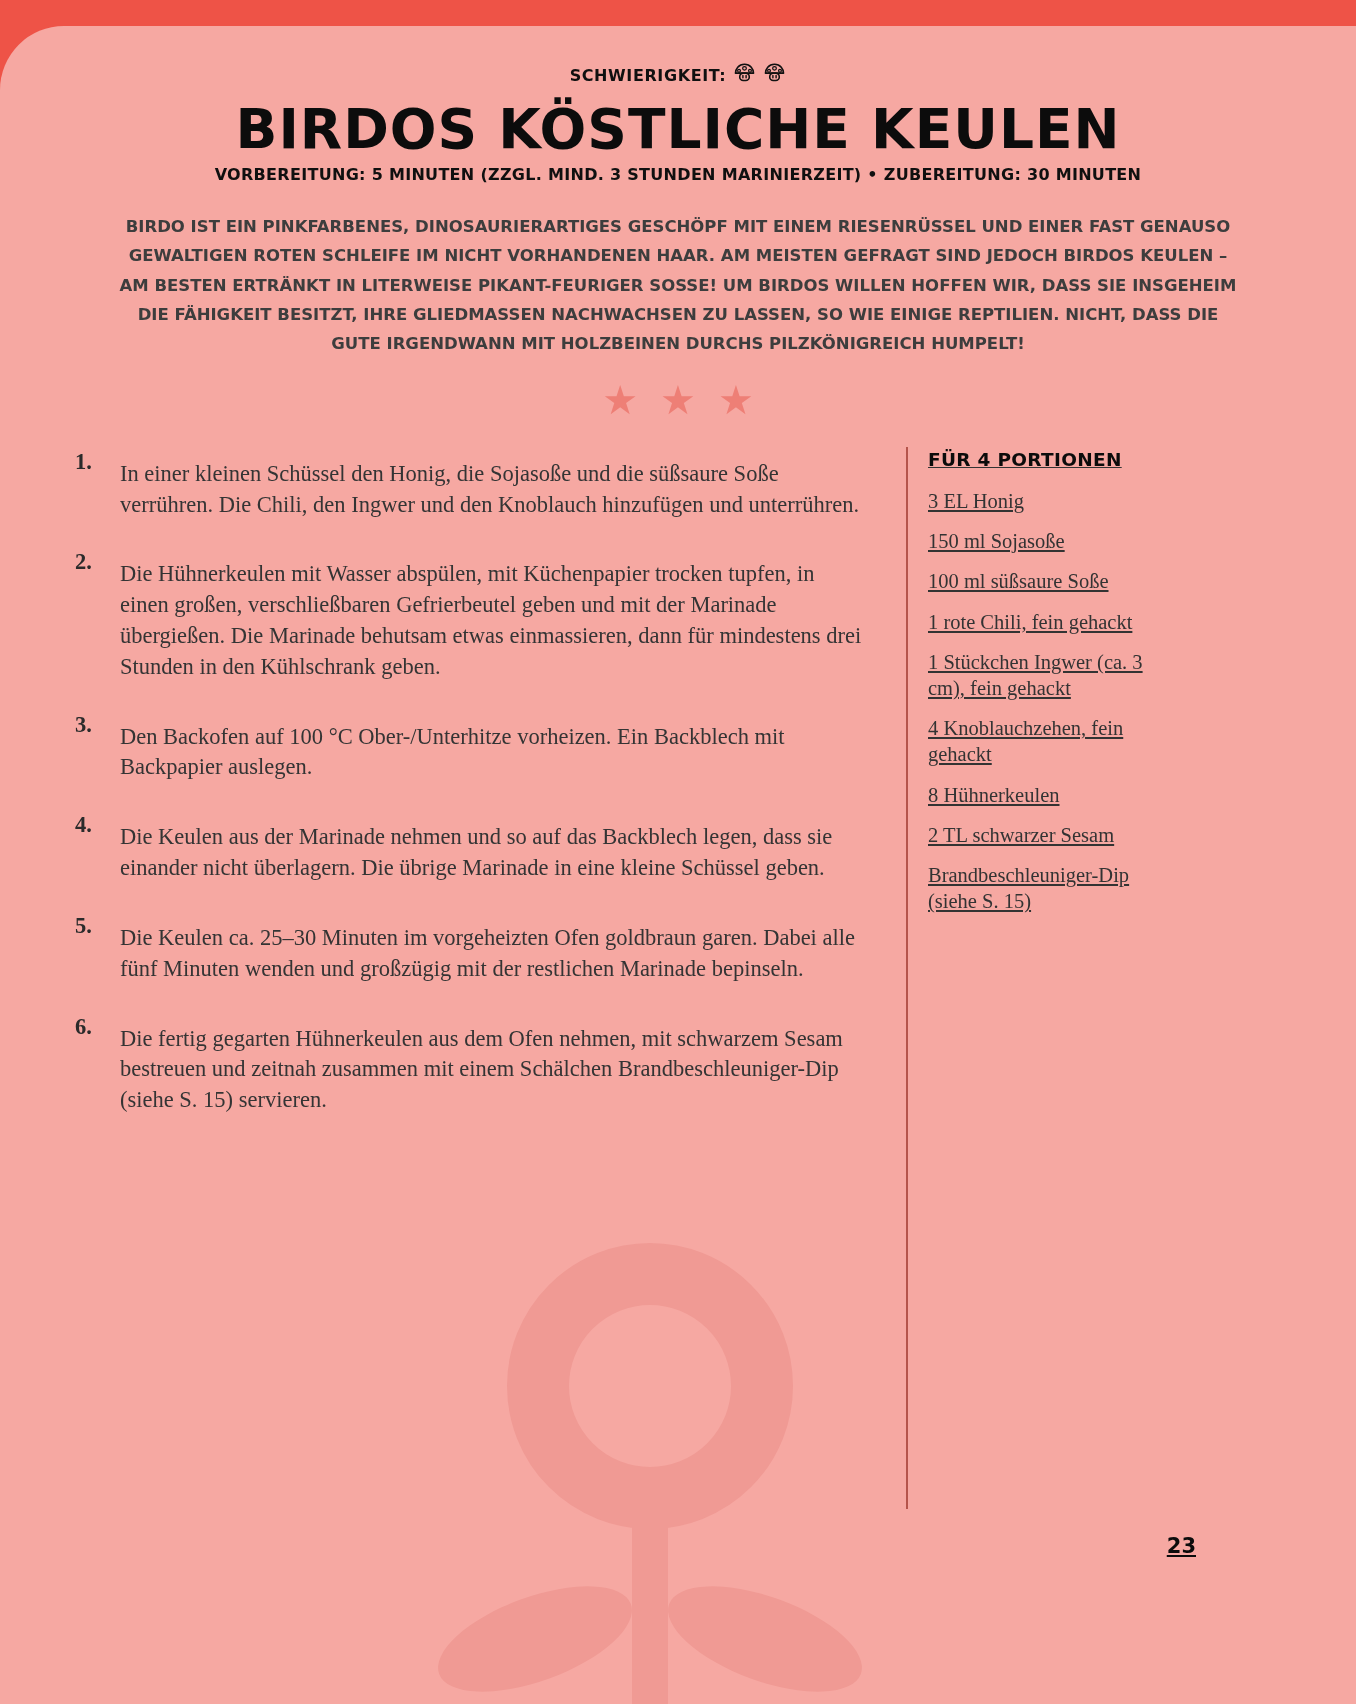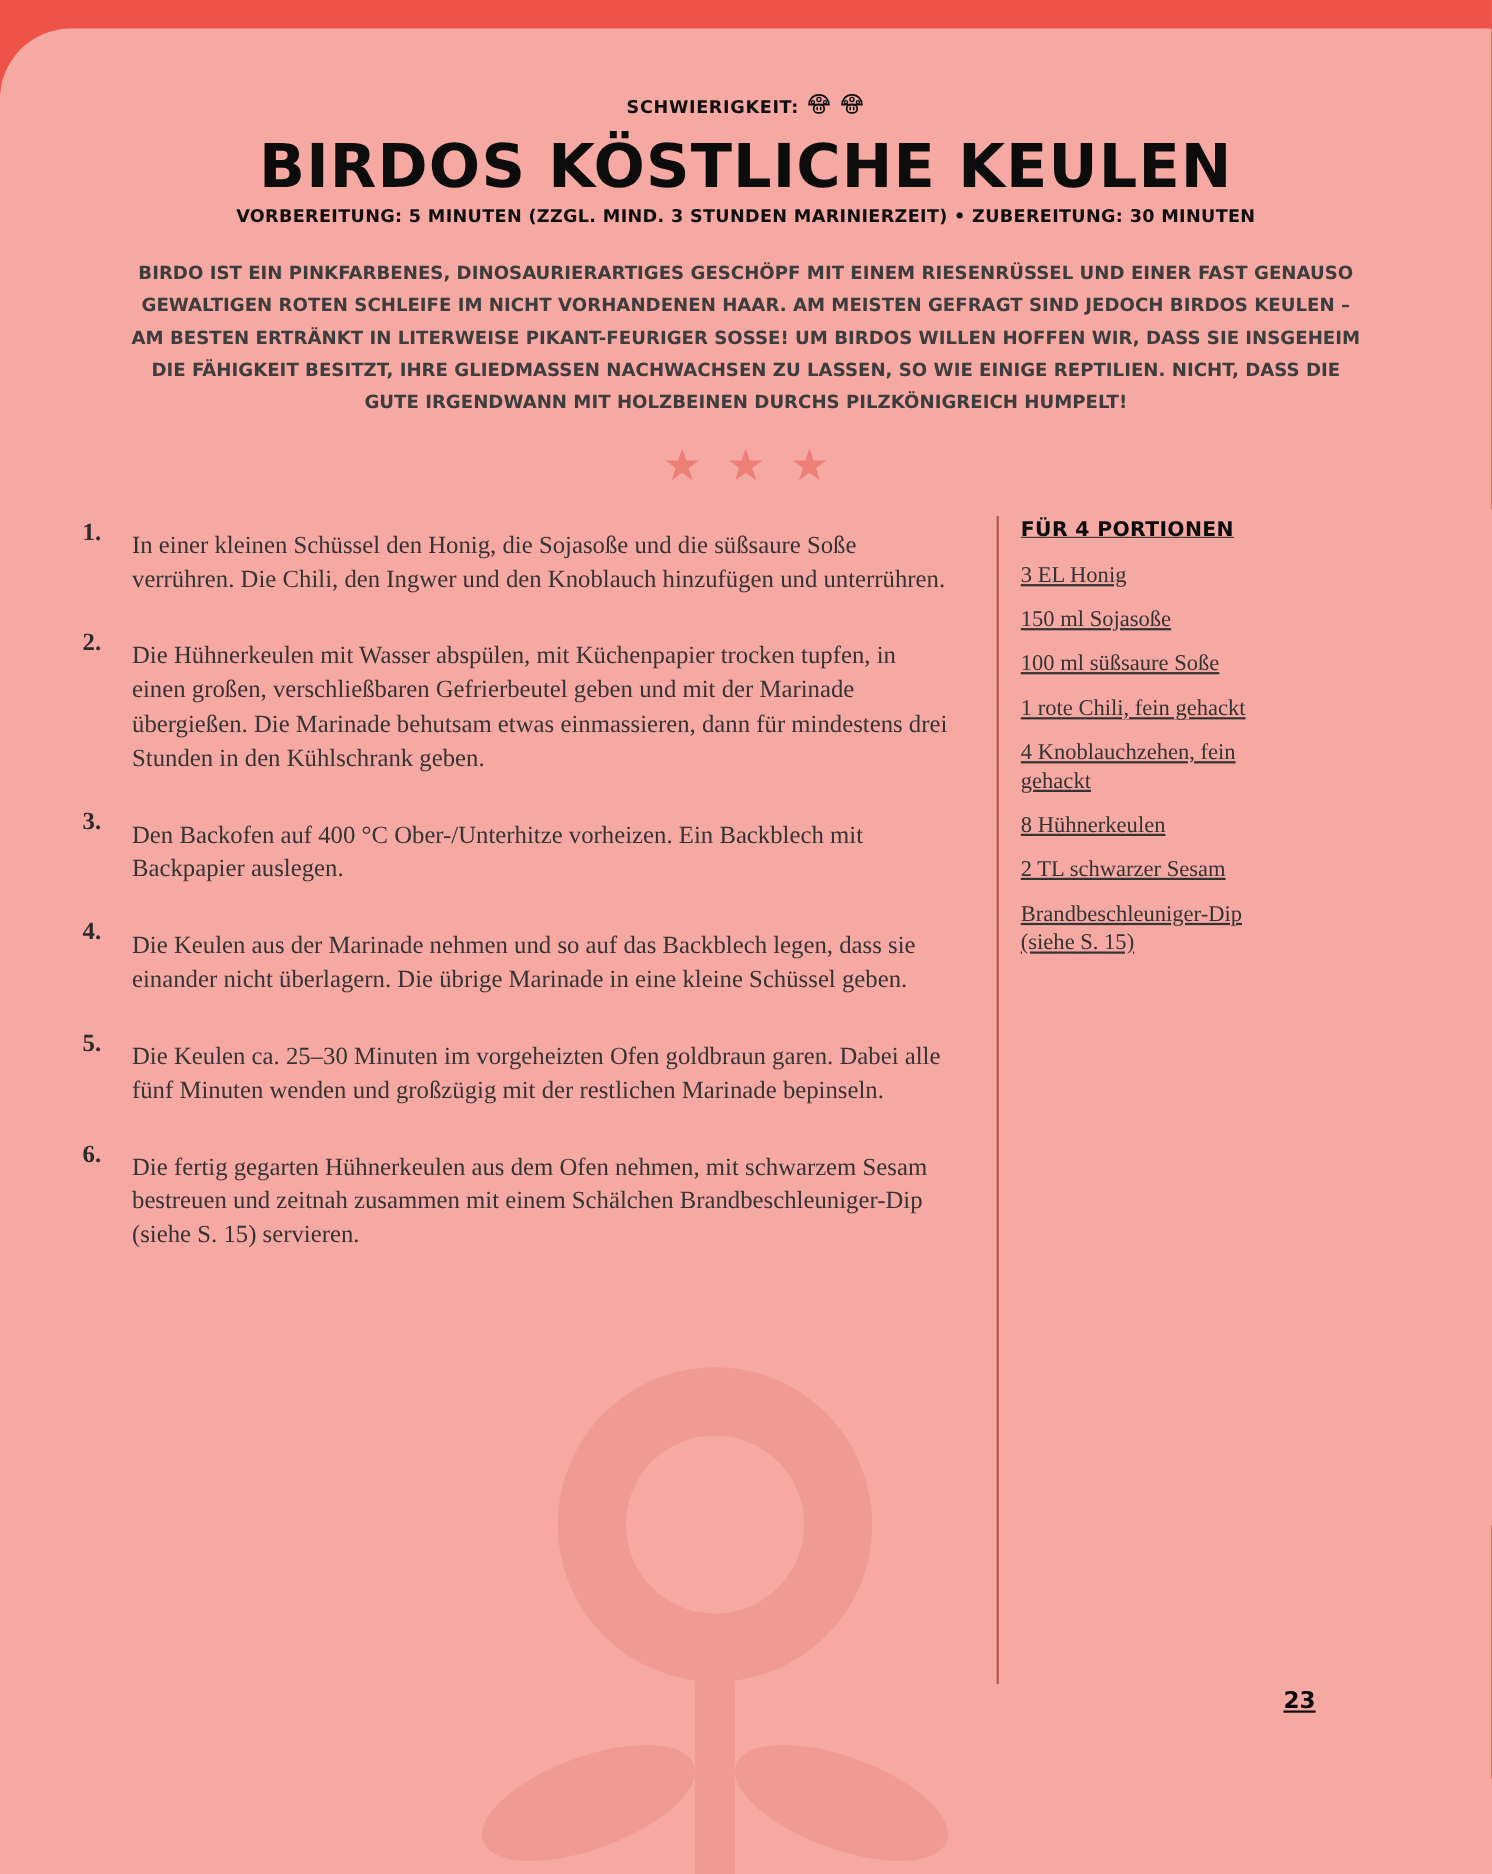--- a/index.html
+++ b/index.html
@@ -6,21 +6,21 @@
   .canvas {
     position:relative; width:1356px; height:1704px;
     background:#ee5347; overflow:hidden;
     font-family:"Liberation Serif", serif;
   }
   .page {
     position:absolute; top:26px; left:0; right:0; bottom:0;
     background:#f6a8a2; border-top-left-radius:64px; overflow:hidden;
   }
   
-  header { position:relative; text-align:center; padding-top:58px; z-index:2; }
+  header { position:relative; text-align:center; padding-top:36px; z-index:2; }
   .difficulty {
     display:flex; align-items:center; justify-content:center; gap:7px;
     font-family:"DejaVu Sans", sans-serif; font-weight:900;
     font-size:16px; letter-spacing:.6px; color:#101010;
   }
   .mushroom { display:inline-block; }
   h1.title {
     margin:8px 30px 4px; font-family:"DejaVu Sans", sans-serif;
     font-weight:900; font-size:55px; letter-spacing:1px; color:#0c0c0c;
   }
@@ -114,21 +114,21 @@
         <div class="step">
           <span class="num">1.</span>
           <p>In einer kleinen Schüssel den Honig, die Sojasoße und die süßsaure Soße verrühren. Die Chili, den Ingwer und den Knoblauch hinzufügen und unterrühren.</p>
         </div>
         <div class="step">
           <span class="num">2.</span>
           <p>Die Hühnerkeulen mit Wasser abspülen, mit Küchenpapier trocken tupfen, in einen großen, verschließbaren Gefrierbeutel geben und mit der Marinade übergießen. Die Marinade behutsam etwas einmassieren, dann für mindestens drei Stunden in den Kühlschrank geben.</p>
         </div>
         <div class="step">
           <span class="num">3.</span>
-          <p>Den Backofen auf 400 °C Ober-/Unterhitze vorheizen. Ein Backblech mit Backpapier auslegen.</p>
+          <p>Den Backofen auf 100 °C Ober-/Unterhitze vorheizen. Ein Backblech mit Backpapier auslegen.</p>
         </div>
         <div class="step">
           <span class="num">4.</span>
           <p>Die Keulen aus der Marinade nehmen und so auf das Backblech legen, dass sie einander nicht überlagern. Die übrige Marinade in eine kleine Schüssel geben.</p>
         </div>
         <div class="step">
           <span class="num">5.</span>
           <p>Die Keulen ca. 25–30 Minuten im vorgeheizten Ofen goldbraun garen. Dabei alle fünf Minuten wenden und großzügig mit der restlichen Marinade bepinseln.</p>
         </div>
         <div class="step">
@@ -138,20 +138,21 @@
       </main>
 
       <div class="divider"></div>
 
       <aside class="ingredients">
         <h2>FÜR 4 PORTIONEN</h2>
         <p>3 EL Honig</p>
         <p>150 ml Sojasoße</p>
         <p>100 ml süßsaure Soße</p>
         <p>1 rote Chili, fein gehackt</p>
+        <p>1 Stückchen Ingwer (ca. 3 cm), fein gehackt</p>
         <p>4 Knoblauchzehen, fein gehackt</p>
         <p>8 Hühnerkeulen</p>
         <p>2 TL schwarzer Sesam</p>
         <p>Brandbeschleuniger-Dip (siehe S. 15)</p>
       </aside>
     </div>
 
     <div class="page-number">23</div>
   </div>
 </div>

